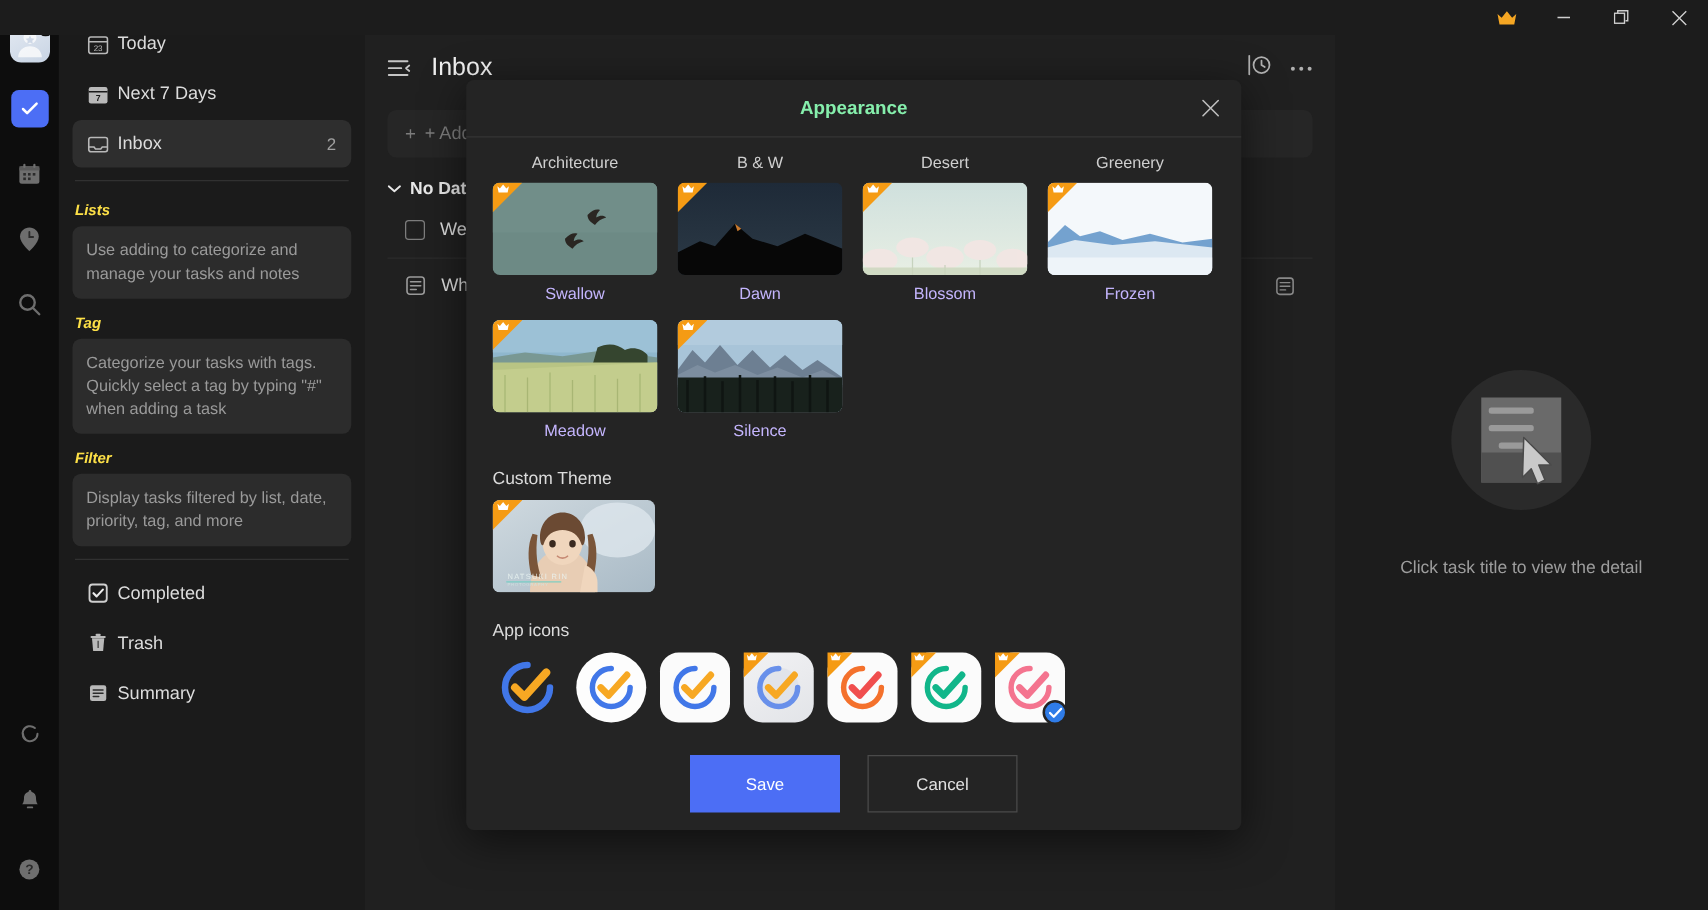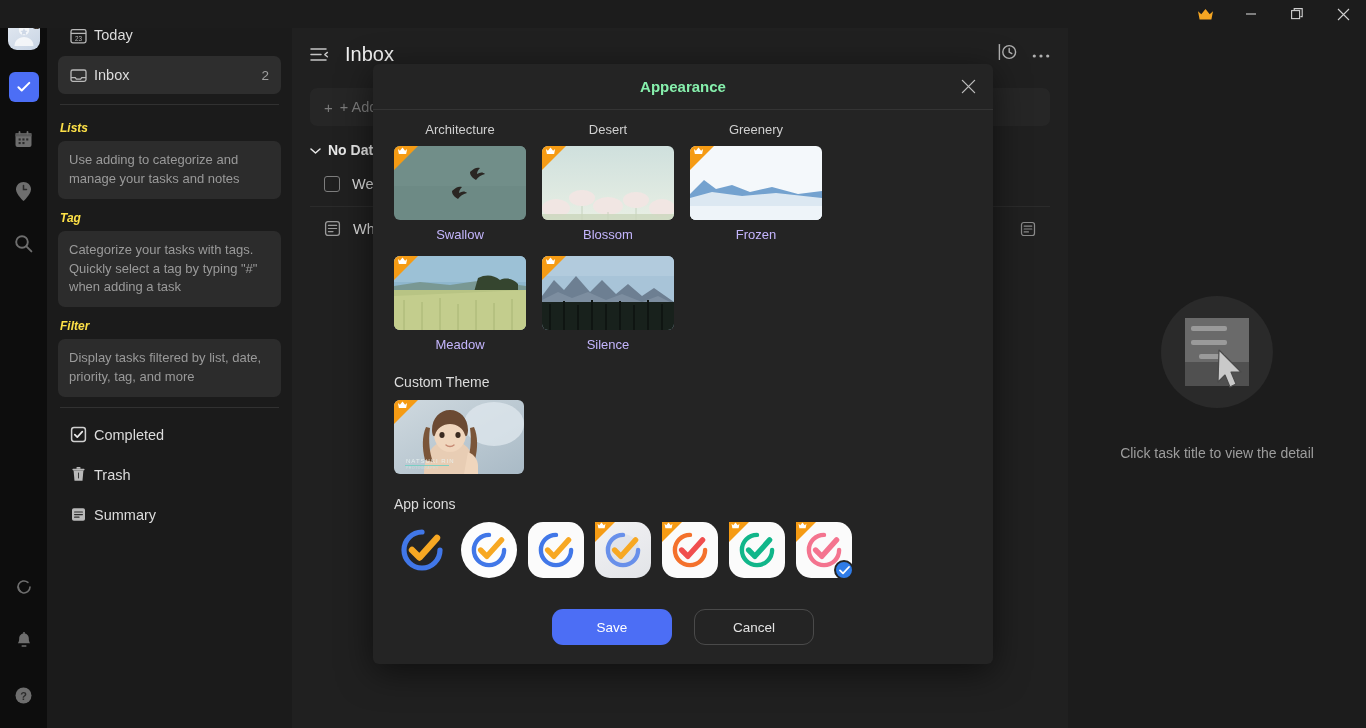--- a/index.html
+++ b/index.html
@@ -177,21 +177,21 @@
   .ic-crown {
     position: absolute; left: 0; top: 0; width: 0; height: 0;
     border-top: 20px solid #f59b14; border-right: 20px solid transparent;
     z-index: 5;
   }
   .ic-crown-g { position: absolute; left: 2px; top: 0px; font-size: 8px; color: #fff; z-index: 6; line-height: 1; }
 
   .modal-footer {
     height: 74px; display: flex; align-items: center; justify-content: center; gap: 22px;
   }
-  .btn { height: 36px; border-radius: 11px; font-size: 13.5px; display: flex; align-items: center; justify-content: center; }
+  .btn { height: 46px; border-radius: 0; font-size: 13.5px; display: flex; align-items: center; justify-content: center; }
   .btn-primary { width: 120px; background: #4c6ef5; color: #fff; }
   .btn-ghost { width: 120px; background: transparent; color: #e2e2e2; border: 1px solid #4a4a4a; }
 </style>
 </head>
 <body>
 
 <div class="app">
 
   <div class="titlebar">
     <div class="tb-btn crown">
@@ -297,20 +297,31 @@
         <svg width="17" height="17" viewBox="0 0 17 17">
             <rect x="1" y="2.6" width="15" height="13.2" rx="1.8" stroke="#b9b9b9" stroke-width="1.3" fill="none"></rect>
             <path d="M1 6.4h15" stroke="#b9b9b9" stroke-width="1.3"></path>
             <text x="8.5" y="14" text-anchor="middle" font-size="6.4" font-family="Liberation Sans, sans-serif" fill="#b9b9b9">23</text>
           </svg>
       </span>
       <span class="lbl">Today</span>
       <span class="cnt"></span>
     </div>
 
+    <div class="nav-item">
+      <span class="ico">
+        <svg width="17" height="17" viewBox="0 0 17 17">
+            <rect x="1" y="2.6" width="15" height="13.2" rx="1.8" fill="#b9b9b9"></rect>
+            <path d="M1 6.4h15" stroke="#1b1b1b" stroke-width="1.2"></path>
+            <text x="8.5" y="14" text-anchor="middle" font-size="7" font-family="Liberation Sans, sans-serif" font-weight="bold" fill="#1b1b1b">7</text>
+          </svg>
+      </span>
+      <span class="lbl">Next 7 Days</span>
+      <span class="cnt"></span>
+    </div>
 
     <div class="nav-item selected">
       <span class="ico">
         <svg width="17" height="17" viewBox="0 0 17 17">
             <rect x="1" y="3" width="15" height="11.4" rx="1.8" stroke="#b9b9b9" stroke-width="1.3" fill="none"></rect>
             <path d="M1 10.6h4.2l1.2 1.6h4.2l1.2-1.6H16" stroke="#b9b9b9" stroke-width="1.3" fill="none"></path>
           </svg>
       </span>
       <span class="lbl">Inbox</span>
       <span class="cnt">2</span>
@@ -484,20 +495,45 @@
             <div class="crown-corner"></div>
             <div class="crown-glyph">
               <svg width="11" height="8" viewBox="0 0 17 13">
                   <path d="M1 3.2l3.3 3L8.5 1l4.2 5.2 3.3-3-1.6 8.3H2.6z" fill="#fff"></path>
                 </svg>
             </div>
           </div>
           <div class="thumb-name">Swallow</div>
         </div>
 
+        <div>
+          <div class="theme-cat">B &amp; W</div>
+          <div class="thumb-wrap">
+            <div class="thumb">
+              <svg width="132" height="74" viewBox="0 0 132 74" preserveAspectRatio="none">
+                <defs>
+                    <linearGradient id="dawnsky" x1="0" y1="0" x2="0" y2="1">
+                      <stop offset="0" stop-color="#1e2a38"></stop>
+                      <stop offset="1" stop-color="#2c3a46"></stop>
+                    </linearGradient>
+                  </defs>
+                <rect width="132" height="74" fill="url(#dawnsky)"></rect>
+                <path d="M0 74V56l18-9 12 4 16-18 14 12 20 6 22-10 30 12v21z" fill="#070707"></path>
+                <path d="M46 33l5 4-3 2z" fill="#c97a2e"></path>
+              </svg>
+            </div>
+            <div class="crown-corner"></div>
+            <div class="crown-glyph">
+              <svg width="11" height="8" viewBox="0 0 17 13">
+                  <path d="M1 3.2l3.3 3L8.5 1l4.2 5.2 3.3-3-1.6 8.3H2.6z" fill="#fff"></path>
+                </svg>
+            </div>
+          </div>
+          <div class="thumb-name">Dawn</div>
+        </div>
 
         <div>
           <div class="theme-cat">Desert</div>
           <div class="thumb-wrap">
             <div class="thumb">
               <svg width="132" height="74" viewBox="0 0 132 74" preserveAspectRatio="none">
                 <defs>
                     <linearGradient id="blsky" x1="0" y1="0" x2="0" y2="1">
                       <stop offset="0" stop-color="#cfe0dd"></stop>
                       <stop offset="1" stop-color="#e8efe4"></stop>

